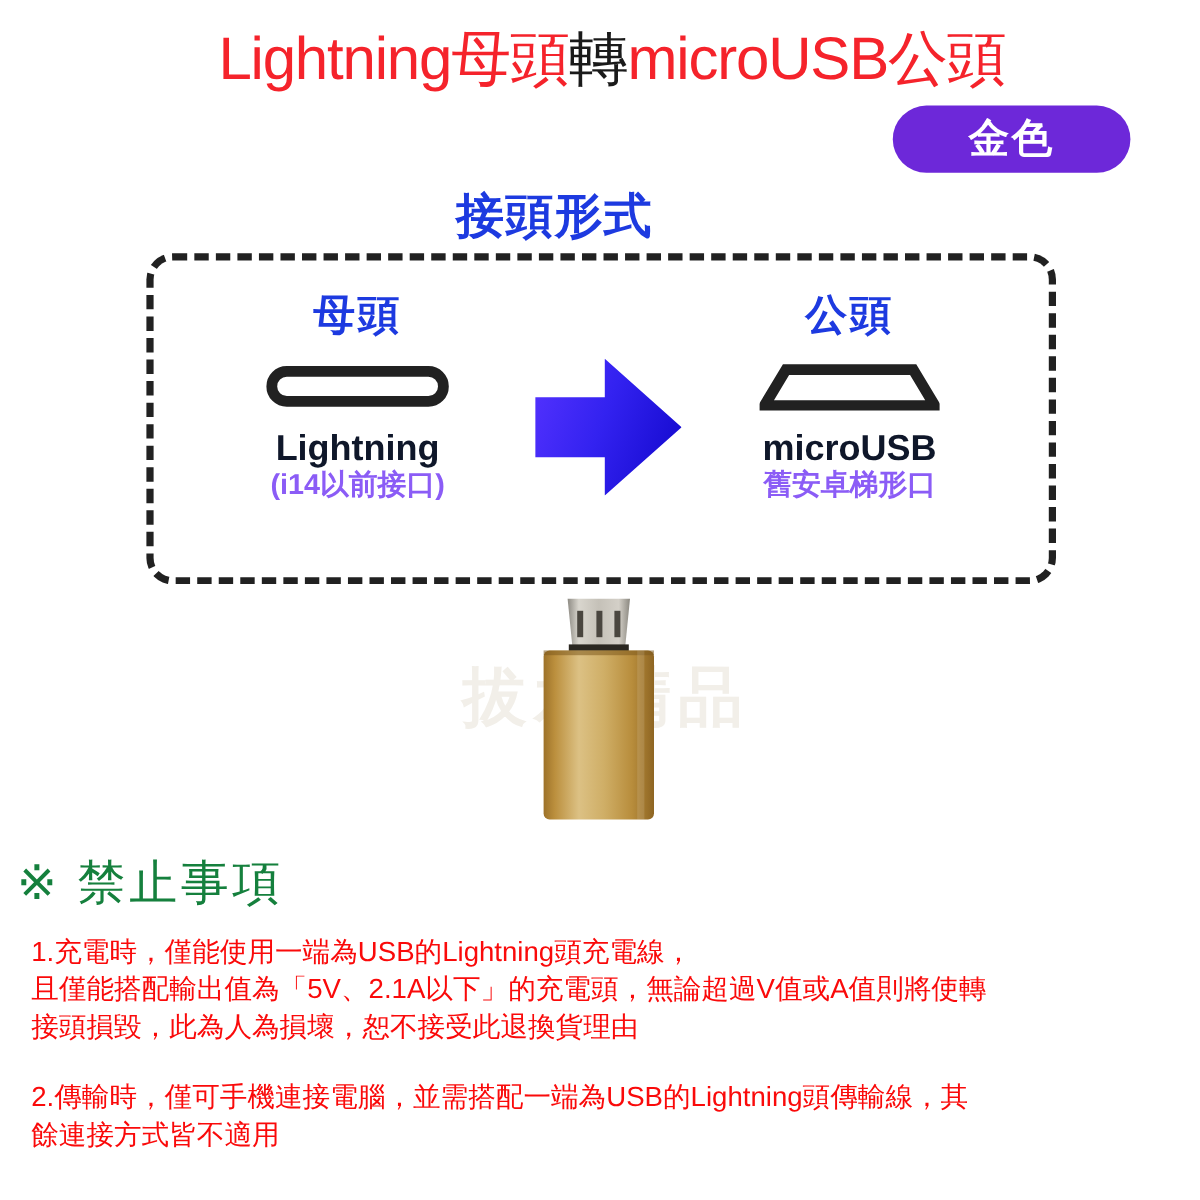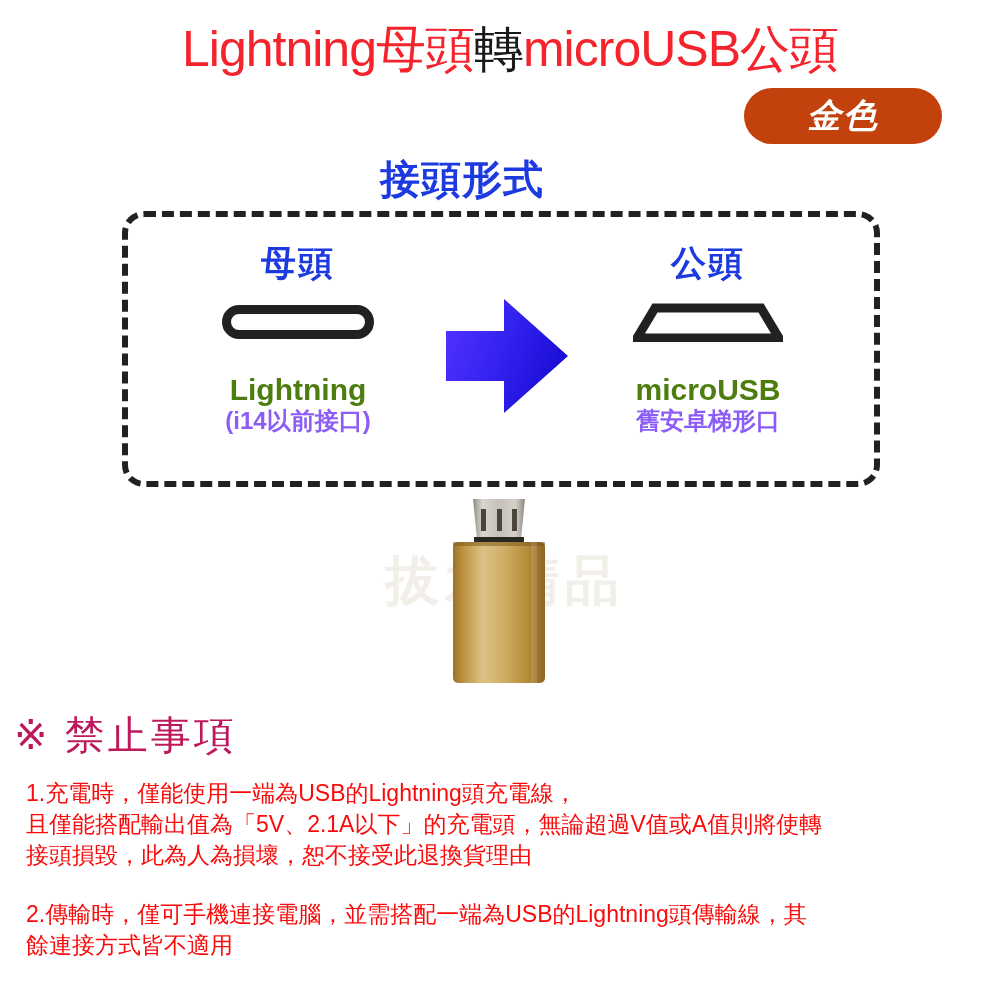--- a/index.html
+++ b/index.html
@@ -37,25 +37,24 @@
   .t-black { color: #1a1a1a; }
 
   
   .color-badge {
     position: absolute;
     top: 88px;
     left: 744px;
     width: 198px;
     height: 56px;
     border-radius: 28px;
-    background: #c2410c;
+    background: #6d28d9;
     display: flex;
     align-items: center;
     justify-content: center;
-    font-style: italic;
   }
   .color-badge span {
     color: #ffffff;
     font-size: 34px;
     font-weight: bold;
     letter-spacing: 2px;
   }
 
   
   .section-heading {
@@ -113,23 +112,23 @@
     width: 152px;
     height: 34px;
     border: 9px solid #212121;
     border-radius: 18px;
     box-sizing: border-box;
   }
 
   .conn-label {
     font-size: 30px;
     font-weight: bold;
-    color: #4d7c0f;
+    color: #0f172a;
     line-height: 1.18;
-    margin-top: 24px;
+    margin-top: 8px;
   }
   .conn-sub {
     font-size: 24px;
     font-weight: bold;
     color: #8b5cf6;
     line-height: 1.18;
   }
 
   
   .arrow {
@@ -159,21 +158,21 @@
     color: #f2efe9;
     letter-spacing: 6px;
     user-select: none;
   }
 
   
   .warn-heading {
     position: absolute;
     left: 14px;
     top: 708px;
-    color: #be185d;
+    color: #15803d;
     font-size: 40px;
     font-weight: normal;
     letter-spacing: 3px;
   }
   .warn-body {
     position: absolute;
     left: 26px;
     top: 778px;
     width: 984px;
     color: #fa0a0a;

